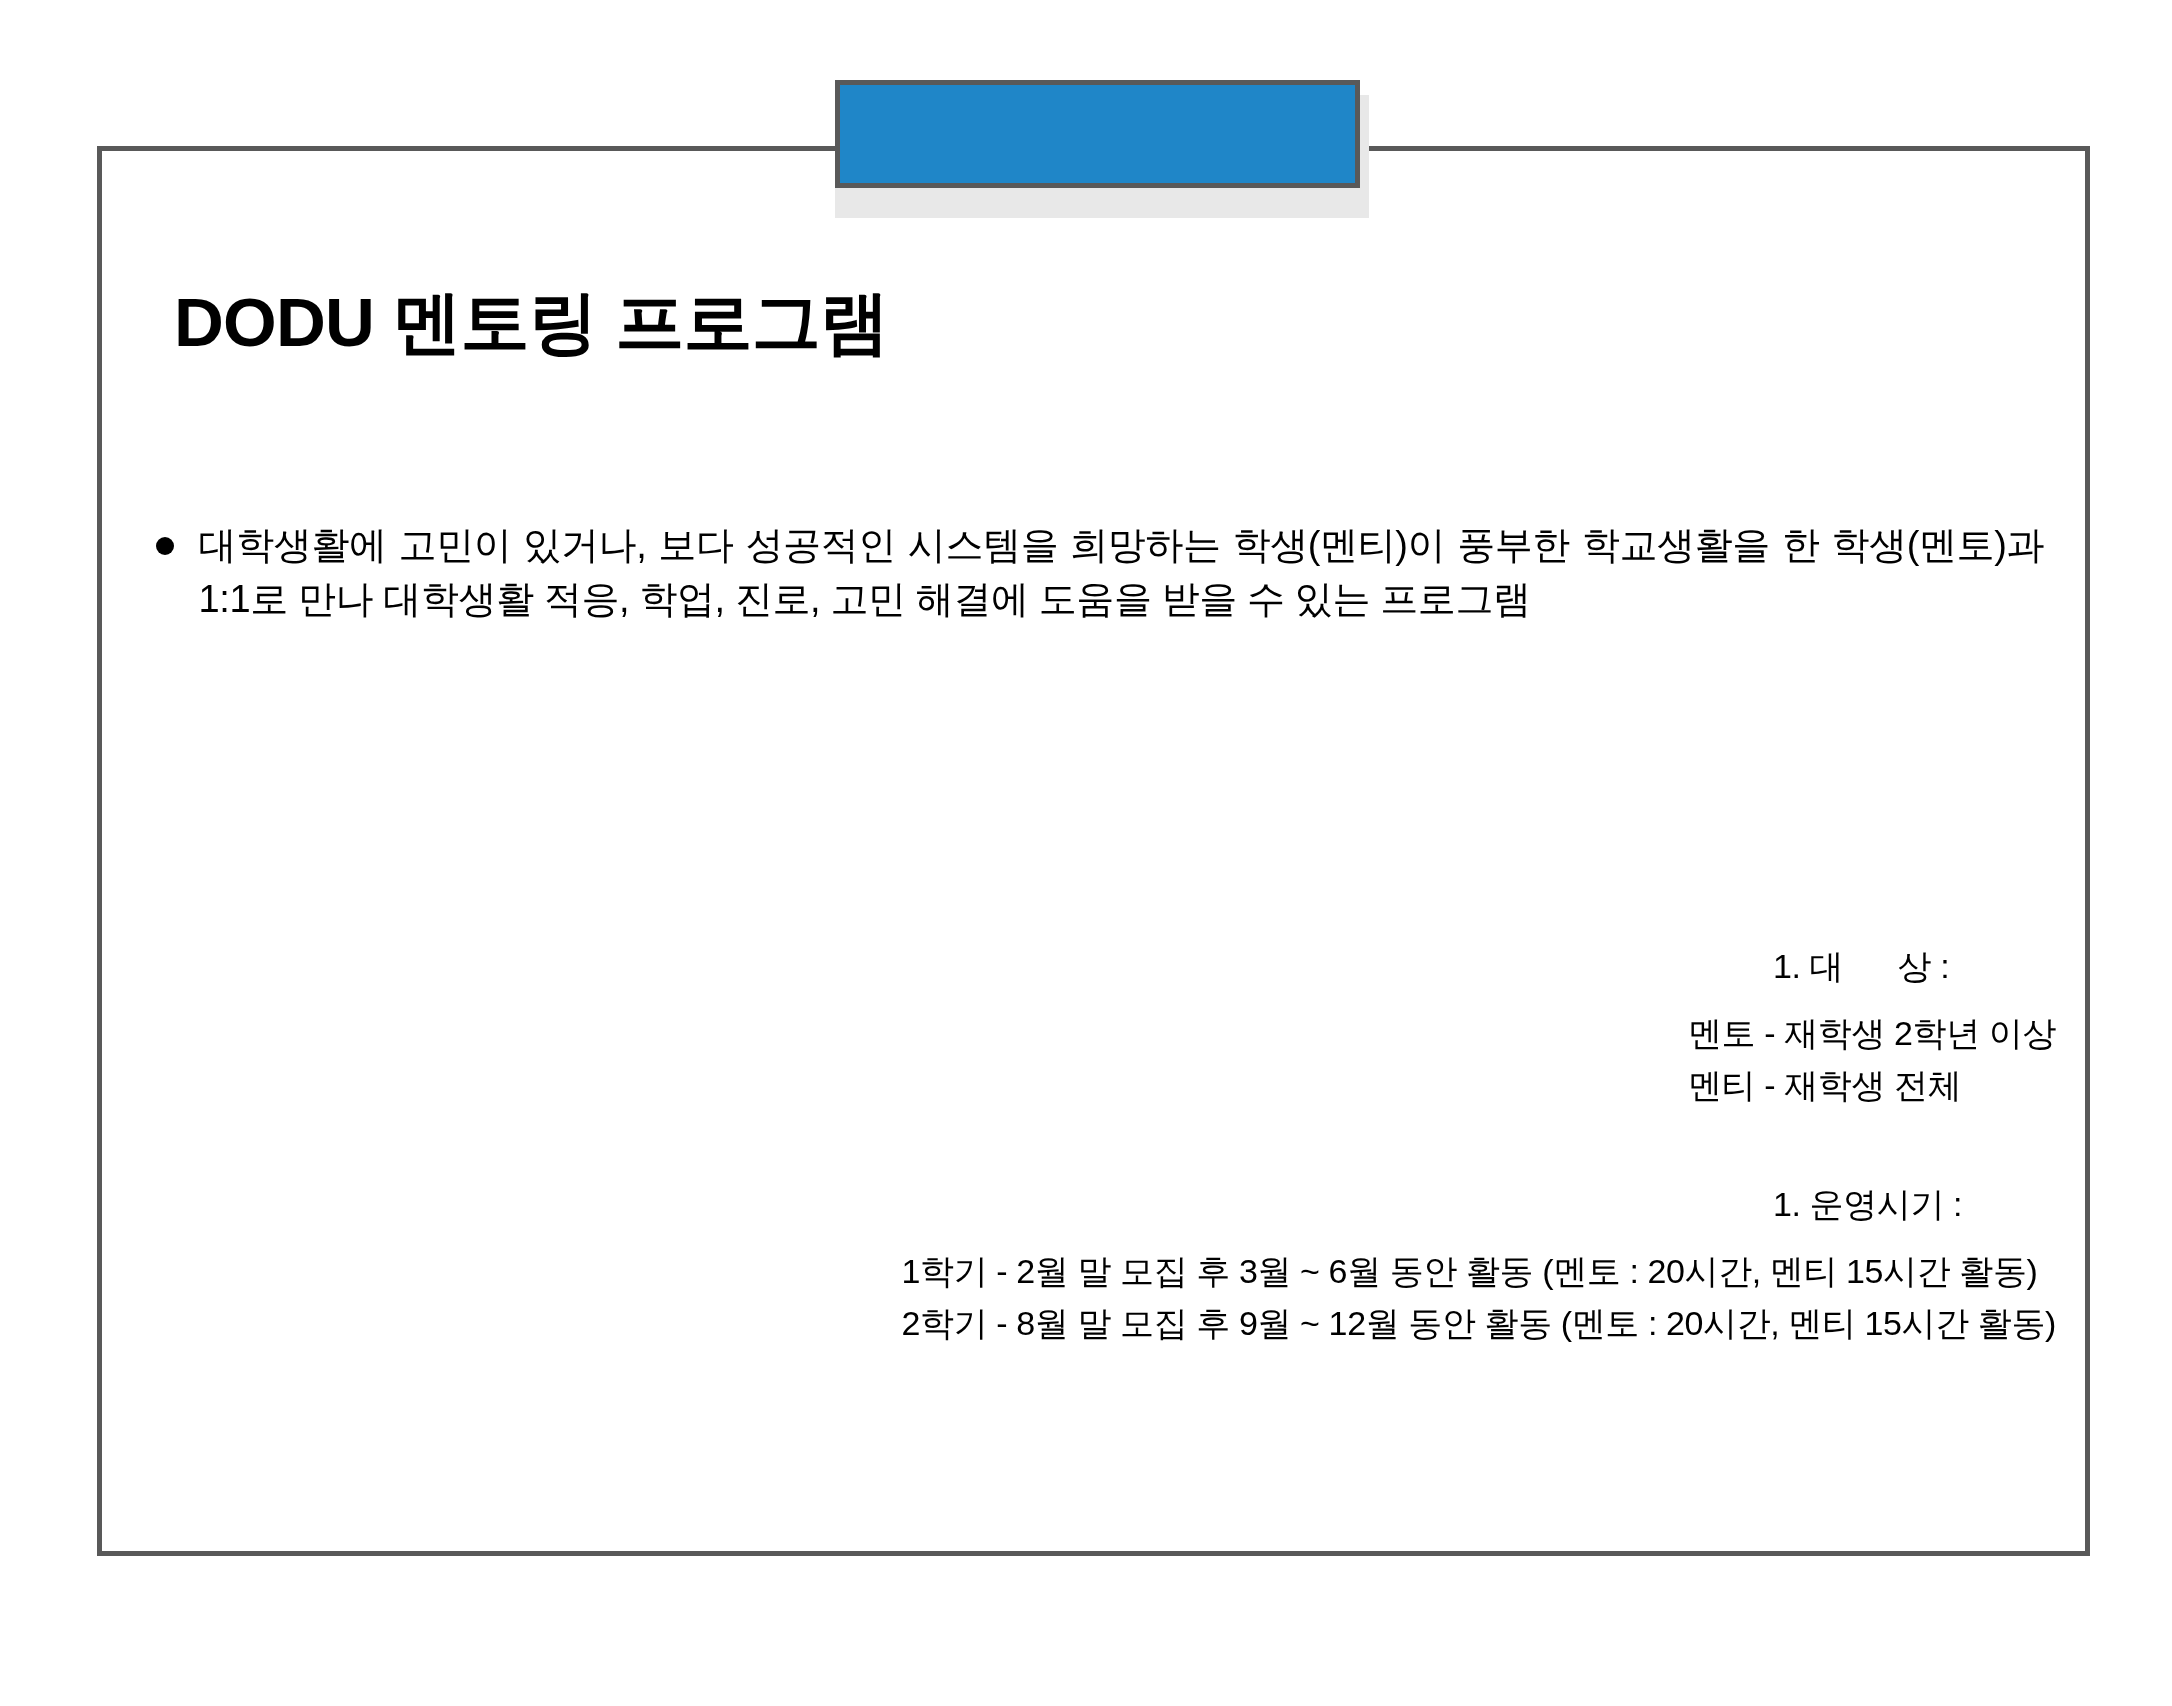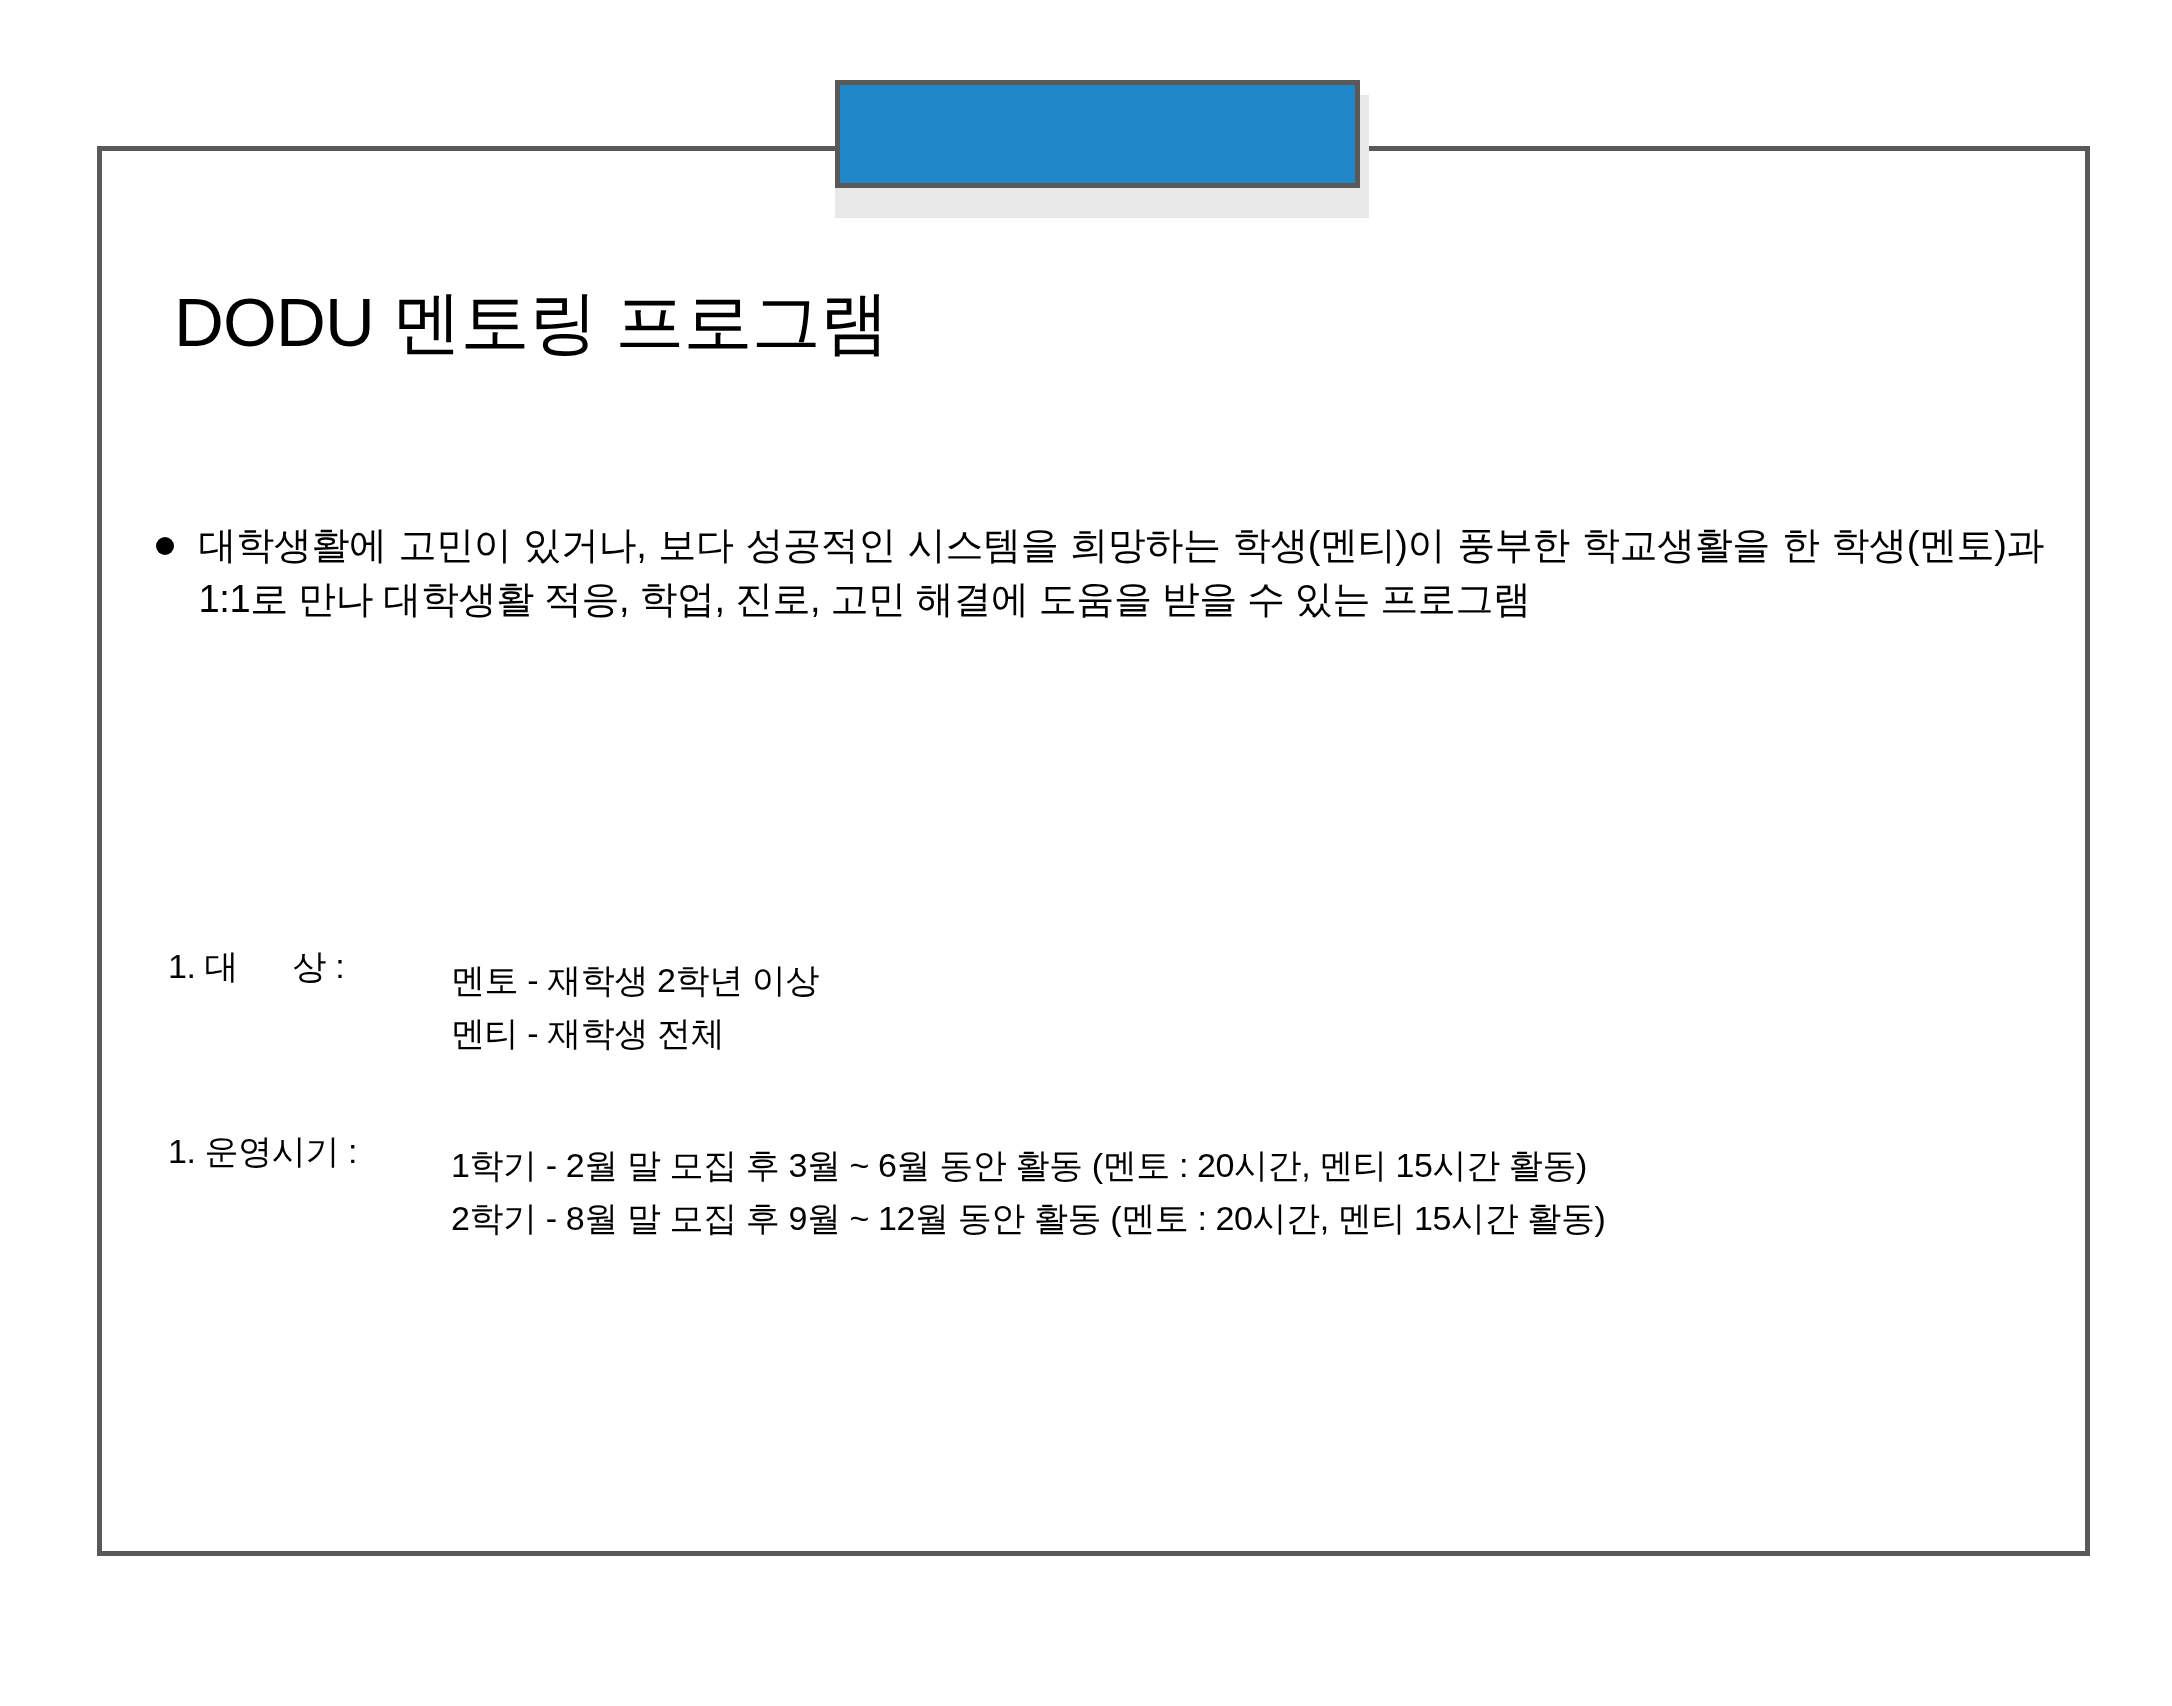--- a/index.html
+++ b/index.html
@@ -55,21 +55,21 @@
     border: 5.7px solid #595959;
     box-sizing: border-box;
   }
 
   
   .title {
     position: absolute;
     left: 174px;
     top: 277px;
     font-size: 69px;
-    font-weight: 400;
+    font-weight: 700;
     letter-spacing: -0.8px;
     color: #000000;
     white-space: nowrap;
   }
 
   
   .bullet-block {
     position: absolute;
     left: 156px;
     top: 519px;
@@ -98,22 +98,23 @@
 
   
   .info-list {
     position: absolute;
     left: 168px;
     top: 940px;
     width: 1888px;
   }
   .info-row {
     display: flex;
-    align-items: flex-start;
+    align-items: flex-end;
     margin-bottom: 23px;
+    flex-direction: column;
   }
   .info-label {
     font-size: 34px;
     line-height: 1.55;
     color: #000000;
     white-space: pre;
     flex: 0 0 auto;
     width: 283px;
     letter-spacing: -0.4px;
   }

